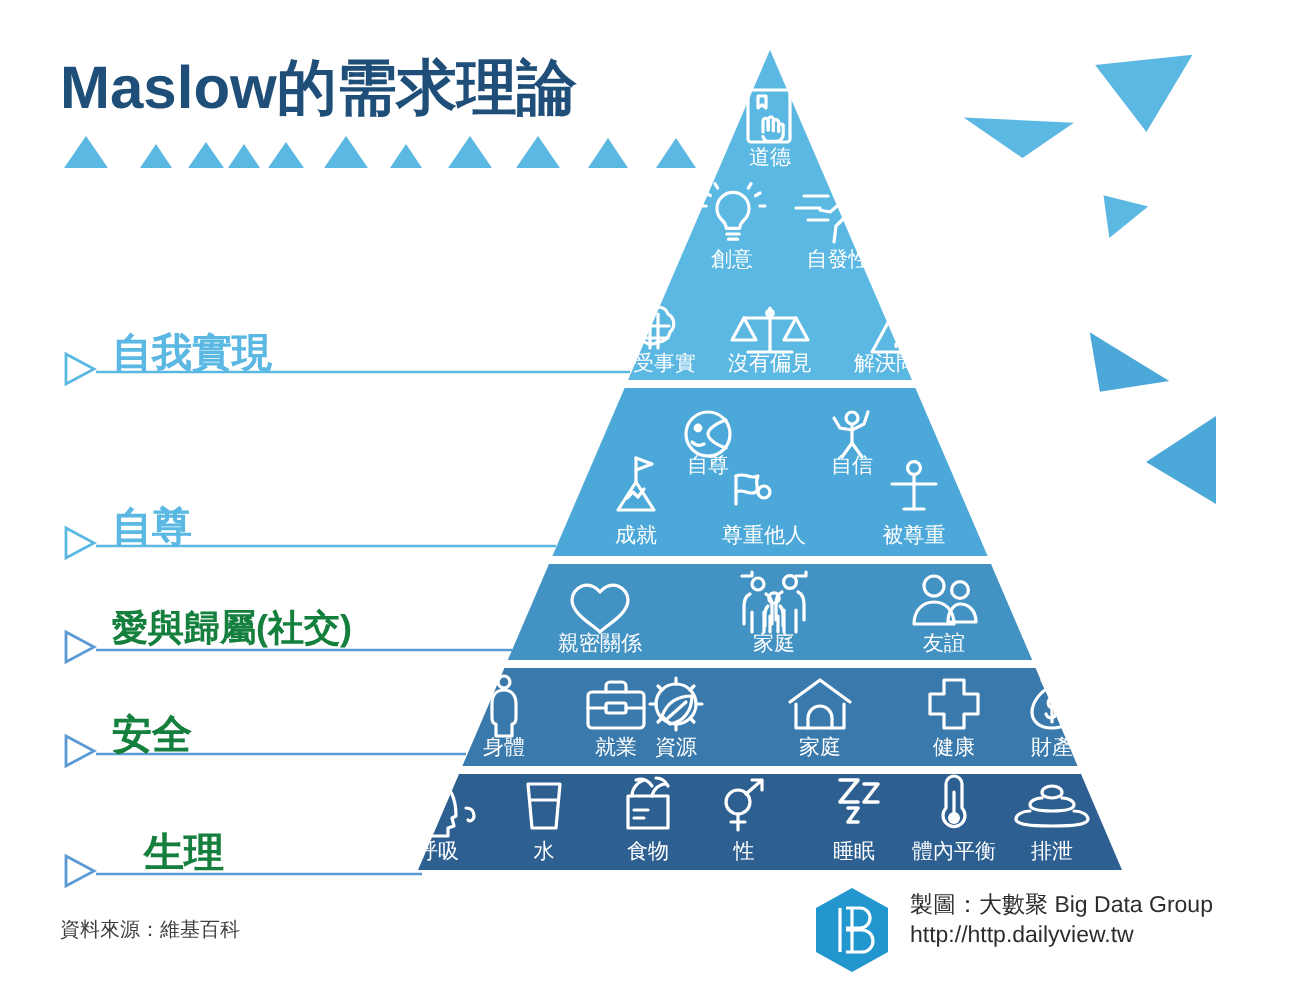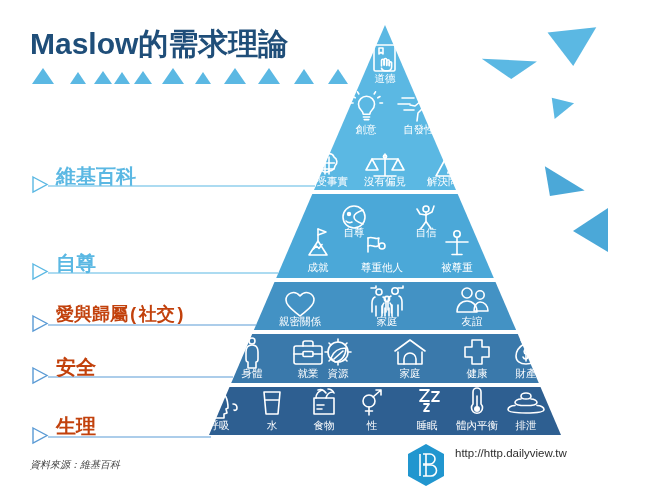--- a/index.html
+++ b/index.html
@@ -28,26 +28,26 @@
   }
 
   
   #pyramid { position:absolute; left:0; top:0; width:658px; height:494px; }
 
   
   .tlabel {
     position:absolute; font-weight:bold; white-space:nowrap;
   }
   .tlabel.light { color:#5bb8e3; }
-  .tlabel.dark  { color:#c2410c;font-family:Liberation Mono, monospace; }
+  .tlabel.dark  { color:#15803d; }
 
   
   .source {
     position:absolute; left:30px; top:458px;
-    font-size:10px; color:#3f3f3f; white-space:nowrap;font-style:italic;
+    font-size:10px; color:#3f3f3f; white-space:nowrap;
   }
   .credit {
     position:absolute; left:455px; top:446px;
     font-size:11.5px; color:#2d2d2d; line-height:15px; white-space:nowrap;
   }
   .logo { position:absolute; left:404px; top:442px; width:44px; height:46px; }
 
   
   .itxt { fill:#ffffff; font-family:"Liberation Sans", sans-serif; text-anchor:middle; }
 </style>
@@ -333,35 +333,36 @@
         <line x1="48" y1="377" x2="233" y2="377" stroke="#5b9bd5" stroke-width="1.2"></line>
       </g>
 
       <g>
         <polygon points="33,428 47,435.5 33,443" fill="none" stroke="#5b9bd5" stroke-width="1.4"></polygon>
         <line x1="48" y1="437" x2="211" y2="437" stroke="#5b9bd5" stroke-width="1.2"></line>
       </g>
     </g>
   </svg>
 
-  <div class="tlabel light" style="left:56px; top:163px; font-size:20px;">維基百科</div>
+  <div class="tlabel light" style="left:56px; top:163px; font-size:20px;">自我實現</div>
   <div class="tlabel light" style="left:56px; top:250px; font-size:20px;">自尊</div>
   <div class="tlabel dark" style="left:56px; top:302px; font-size:18px;">愛與歸屬(社交)</div>
   <div class="tlabel dark" style="left:56px; top:354px; font-size:20px;text-align:center;">安全</div>
-  <div class="tlabel dark" style="left:56px; top:413px; font-size:20px;">生理</div>
+  <div class="tlabel dark" style="left:72px; top:413px; font-size:20px;">生理</div>
 
   <div class="source">資料來源：維基百科</div>
 
   <svg class="logo" viewBox="0 0 44 46">
     <polygon points="22,2 40,12 40,34 22,44 4,34 4,12" fill="#2196cf"></polygon>
     <g fill="none" stroke="#ffffff" stroke-width="1.6">
       <path d="M16 12 v22"></path>
       <path d="M19 12 h7 a5 5 0 0 1 0 10 h-7"></path>
       <path d="M19 23 h8 a5.5 5.5 0 0 1 0 11 h-8"></path>
       <path d="M22 12 v22"></path>
     </g>
   </svg>
 
   <div class="credit">
+    <div>製圖：大數聚 Big Data Group</div>
     <div>http://http.dailyview.tw</div>
   </div>
 
 </div>
 
 </body></html>

